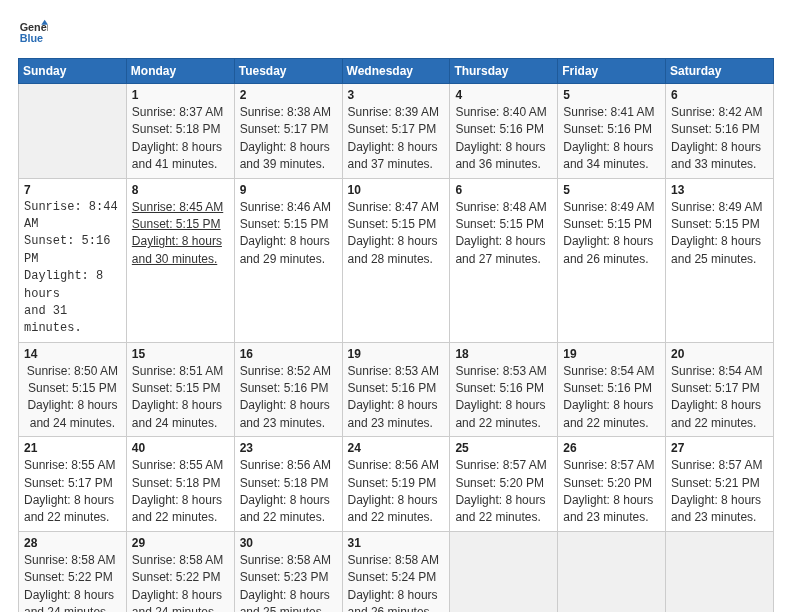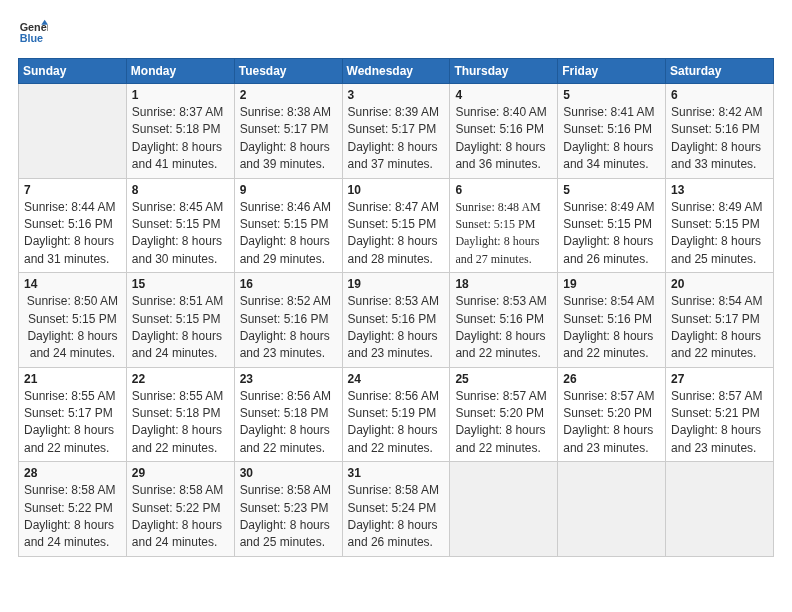--- a/index.html
+++ b/index.html
@@ -158,49 +158,49 @@
             <span class="day-num">6</span>
             <div class="day-info" style="white-space: pre-line;">Sunrise: 8:42 AM
 Sunset: 5:16 PM
 Daylight: 8 hours
 and 33 minutes.</div>
           </td>
         </tr>
         <tr>
           <td>
             <span class="day-num">7</span>
-            <div class="day-info" style="white-space: pre-line;">Sunrise: 8:44 AM
+            <div class="day-info" style="white-space: pre-line; font-family: Liberation Mono, monospace;">Sunrise: 8:44 AM
 Sunset: 5:16 PM
 Daylight: 8 hours
 and 31 minutes.</div>
           </td>
           <td>
             <span class="day-num">8</span>
-            <div class="day-info" style="white-space: pre-line;">Sunrise: 8:45 AM
+            <div class="day-info" style="white-space: pre-line; text-decoration: underline;">Sunrise: 8:45 AM
 Sunset: 5:15 PM
 Daylight: 8 hours
 and 30 minutes.</div>
           </td>
           <td>
             <span class="day-num">9</span>
             <div class="day-info" style="white-space: pre-line;">Sunrise: 8:46 AM
 Sunset: 5:15 PM
 Daylight: 8 hours
 and 29 minutes.</div>
           </td>
           <td>
             <span class="day-num">10</span>
             <div class="day-info" style="white-space: pre-line;">Sunrise: 8:47 AM
 Sunset: 5:15 PM
 Daylight: 8 hours
 and 28 minutes.</div>
           </td>
           <td>
             <span class="day-num">6</span>
-            <div class="day-info" style="white-space: pre-line; font-family: Liberation Serif, serif;">Sunrise: 8:48 AM
+            <div class="day-info" style="white-space: pre-line;">Sunrise: 8:48 AM
 Sunset: 5:15 PM
 Daylight: 8 hours
 and 27 minutes.</div>
           </td>
           <td>
             <span class="day-num">5</span>
             <div class="day-info" style="white-space: pre-line;">Sunrise: 8:49 AM
 Sunset: 5:15 PM
 Daylight: 8 hours
 and 26 minutes.</div>
@@ -266,21 +266,21 @@
         </tr>
         <tr>
           <td>
             <span class="day-num">21</span>
             <div class="day-info" style="white-space: pre-line;">Sunrise: 8:55 AM
 Sunset: 5:17 PM
 Daylight: 8 hours
 and 22 minutes.</div>
           </td>
           <td>
-            <span class="day-num">22</span>
+            <span class="day-num">40</span>
             <div class="day-info" style="white-space: pre-line;">Sunrise: 8:55 AM
 Sunset: 5:18 PM
 Daylight: 8 hours
 and 22 minutes.</div>
           </td>
           <td>
             <span class="day-num">23</span>
             <div class="day-info" style="white-space: pre-line;">Sunrise: 8:56 AM
 Sunset: 5:18 PM
 Daylight: 8 hours

